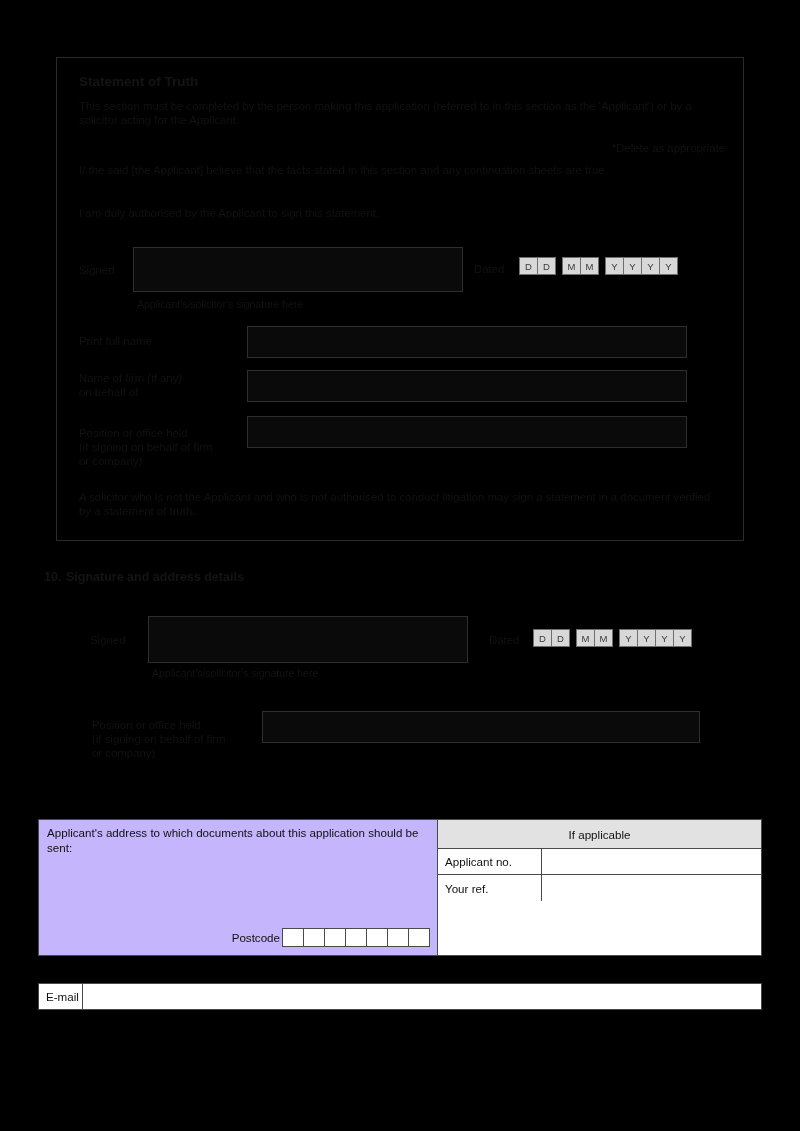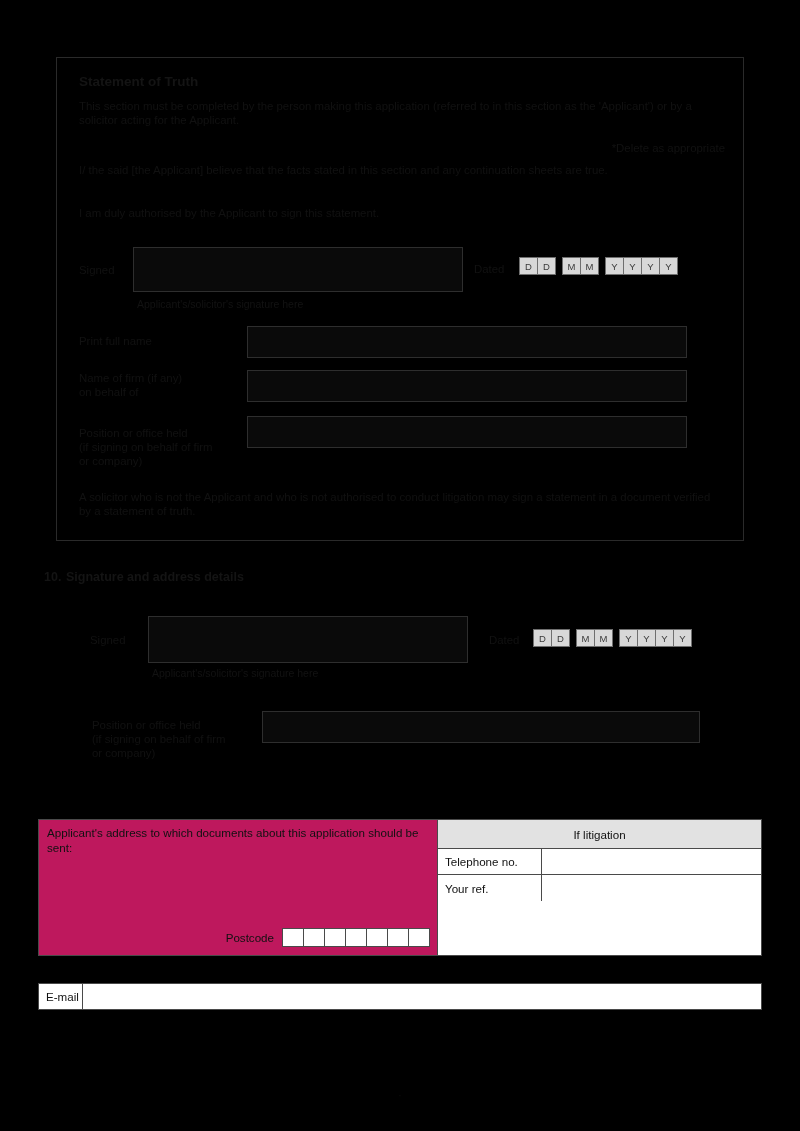--- a/index.html
+++ b/index.html
@@ -142,21 +142,21 @@
     width: 724px;
     height: 157px;
   }
   .addr-left {
     position: absolute;
     left: 0; top: 0;
     width: 400px;
     height: 137px;
     border: 1px solid #4a4a4a;
     box-sizing: border-box;
-    background: #be185d;
+    background: #c4b5fd;
   }
   .addr-left-text {
     position: absolute;
     left: 8px;
     top: 6px;
     width: 380px;
     font-size: 11.6px;
     line-height: 14.5px;
     color: #111111;
   }
@@ -165,21 +165,21 @@
     left: 8px;
     bottom: 8px;
     width: 382px;
     display: flex;
     align-items: center;
     justify-content: flex-end;
   }
   .postcode-label {
     font-size: 11.6px;
     color: #111111;
-    margin-right: 8px;
+    margin-right: 2px;
   }
   .pc-cells { display: flex; }
   .pc-cell {
     width: 22px;
     height: 19px;
     border: 1px solid #4a4a4a;
     box-sizing: border-box;
     margin-right: -1px;
     background: #ffffff;
   }
@@ -358,24 +358,24 @@
           <span class="pc-cell"></span>
           <span class="pc-cell"></span>
           <span class="pc-cell"></span>
           <span class="pc-cell"></span>
           <span class="pc-cell"></span>
         </span>
       </div>
     </div>
 
     <div class="addr-right">
-      <div class="if-applicable">If litigation</div>
+      <div class="if-applicable">If applicable</div>
 
       <div class="kv-row">
-        <div class="kv-key">Telephone no.</div>
+        <div class="kv-key">Applicant no.</div>
         <div class="kv-val"></div>
       </div>
       <div class="kv-row last">
         <div class="kv-key">Your ref.</div>
         <div class="kv-val"></div>
       </div>
     </div>
 
     <div class="email-row">
       <div class="email-key">E-mail</div>

